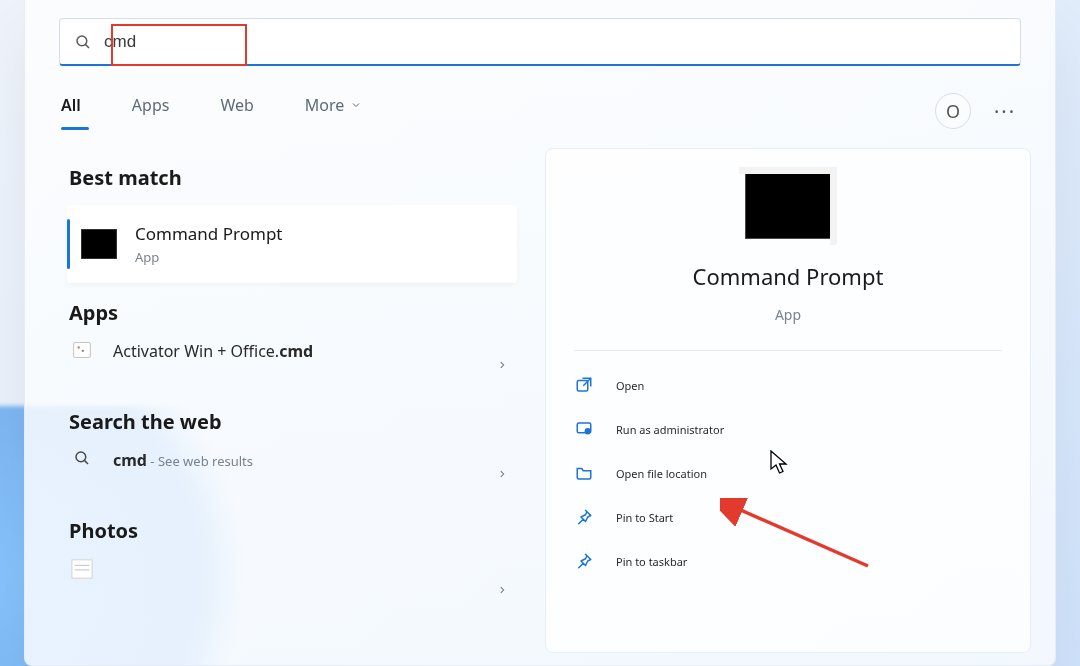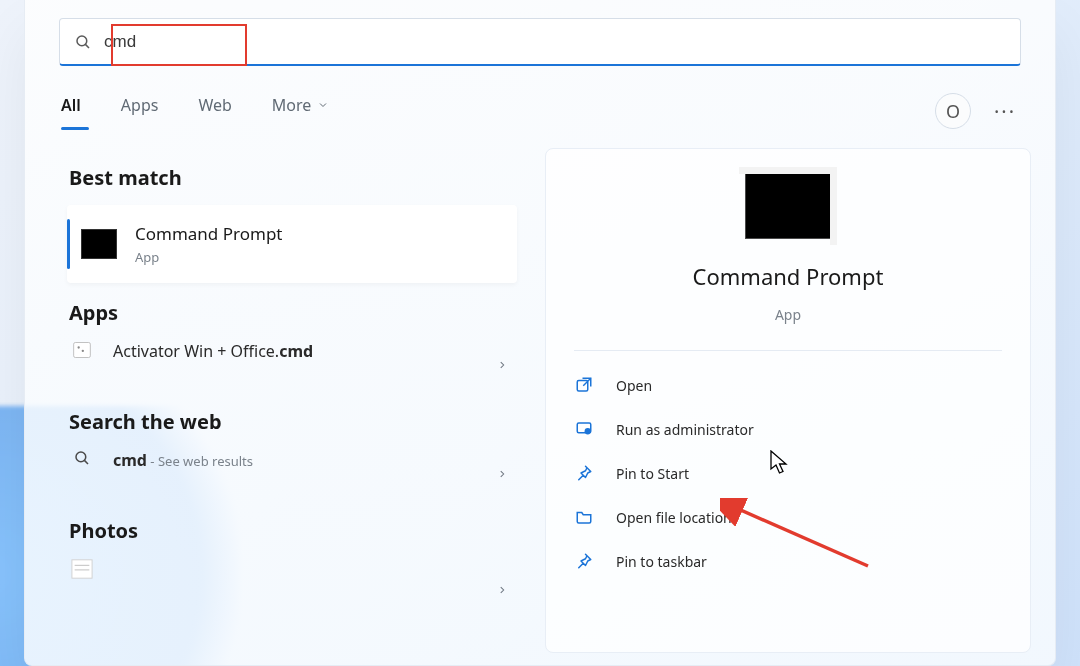--- a/index.html
+++ b/index.html
@@ -54,21 +54,21 @@
     pointer-events: none;
   }
   .hl-search { left: 86px; top: 24px; width: 136px; height: 42px; }
 
   
   .tabs-row {
     display: flex; align-items: center;
     margin: 26px 36px 0 36px;
     height: 38px;
   }
-  .tabs { display: flex; gap: 40px; }
+  .tabs { display: flex; gap: 51px; }
   .tab {
     font-size: 16px; color: #606a74; cursor: default;
     display: flex; align-items: center; gap: 6px;
     padding-bottom: 12px;
     position: relative;
   }
   .tab.active { color: #1a1a1a; font-weight: 600; }
   .tab.active::after {
     content: ""; position: absolute; left: 0; bottom: -2px;
     width: 28px; height: 3px; background: #1b74d8; border-radius: 3px;
@@ -154,21 +154,21 @@
     content:""; position:absolute; top:-7px; bottom:-7px; right:-7px; width:7px;
     background:#f3f3f3;
   }
   .detail-title { font-size: 22px; color:#1a1a1a; margin-top: 8px; }
   .detail-sub   { font-size: 14px; color:#7a828b; }
 
   .divider { height:1px; background:#e5ebf3; margin: 26px 0 12px 0; }
 
   .action {
     display:flex; align-items:center; gap: 22px;
-    height: 44px; font-size: 14px; color:#2a2a2a;
+    height: 44px; font-size: 11px; color:#2a2a2a;
   }
   .action .ai { width:20px; height:20px; display:flex; align-items:center; justify-content:center; color:#1b74d8; }
 
   
   .cursor { position:absolute; pointer-events:none; }
   .arrow  { position:absolute; pointer-events:none; }
 </style>
 </head>
 <body>
 
@@ -293,32 +293,32 @@
           <svg width="18" height="18" viewBox="0 0 24 24" fill="none" stroke="#1b74d8" stroke-width="2">
               <rect x="3" y="4" width="18" height="13" rx="2"></rect>
               <circle cx="17" cy="15" r="4.2" fill="#1b74d8" stroke="none"></circle>
             </svg>
         </span>
         <span>Run as administrator</span>
       </div>
       <div class="action">
         <span class="ai">
           <svg width="18" height="18" viewBox="0 0 24 24" fill="none" stroke="#1b74d8" stroke-width="2">
+              <path d="M3 6h6l2 3h10v9a2 2 0 0 1-2 2H5a2 2 0 0 1-2-2V6z"></path>
+            </svg>
+        </span>
+        <span>Open file location</span>
+      </div>
+      <div class="action">
+        <span class="ai">
+          <svg width="18" height="18" viewBox="0 0 24 24" fill="none" stroke="#1b74d8" stroke-width="2">
               <path d="M14 3l7 7-4 2-3 6-3-3-6 6 6-6-3-3 6-3 2-4z" stroke-linejoin="round"></path>
             </svg>
         </span>
         <span>Pin to Start</span>
-      </div>
-      <div class="action">
-        <span class="ai">
-          <svg width="18" height="18" viewBox="0 0 24 24" fill="none" stroke="#1b74d8" stroke-width="2">
-              <path d="M3 6h6l2 3h10v9a2 2 0 0 1-2 2H5a2 2 0 0 1-2-2V6z"></path>
-            </svg>
-        </span>
-        <span>Open file location</span>
       </div>
       <div class="action">
         <span class="ai">
           <svg width="18" height="18" viewBox="0 0 24 24" fill="none" stroke="#1b74d8" stroke-width="2">
               <path d="M14 3l7 7-4 2-3 6-3-3-6 6 6-6-3-3 6-3 2-4z" stroke-linejoin="round"></path>
             </svg>
         </span>
         <span>Pin to taskbar</span>
       </div>
     </div>

